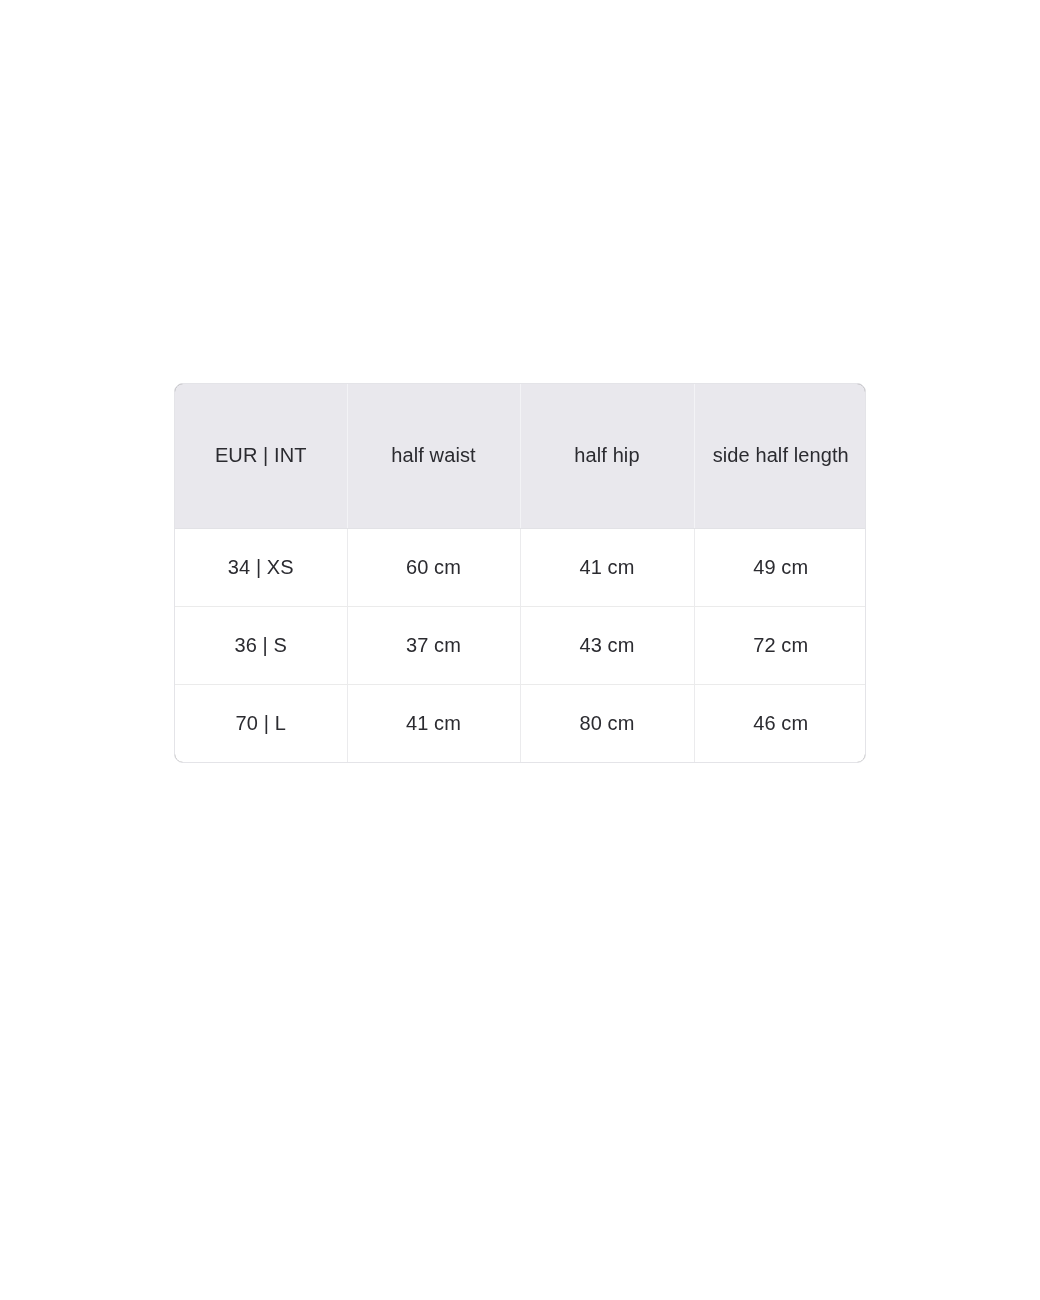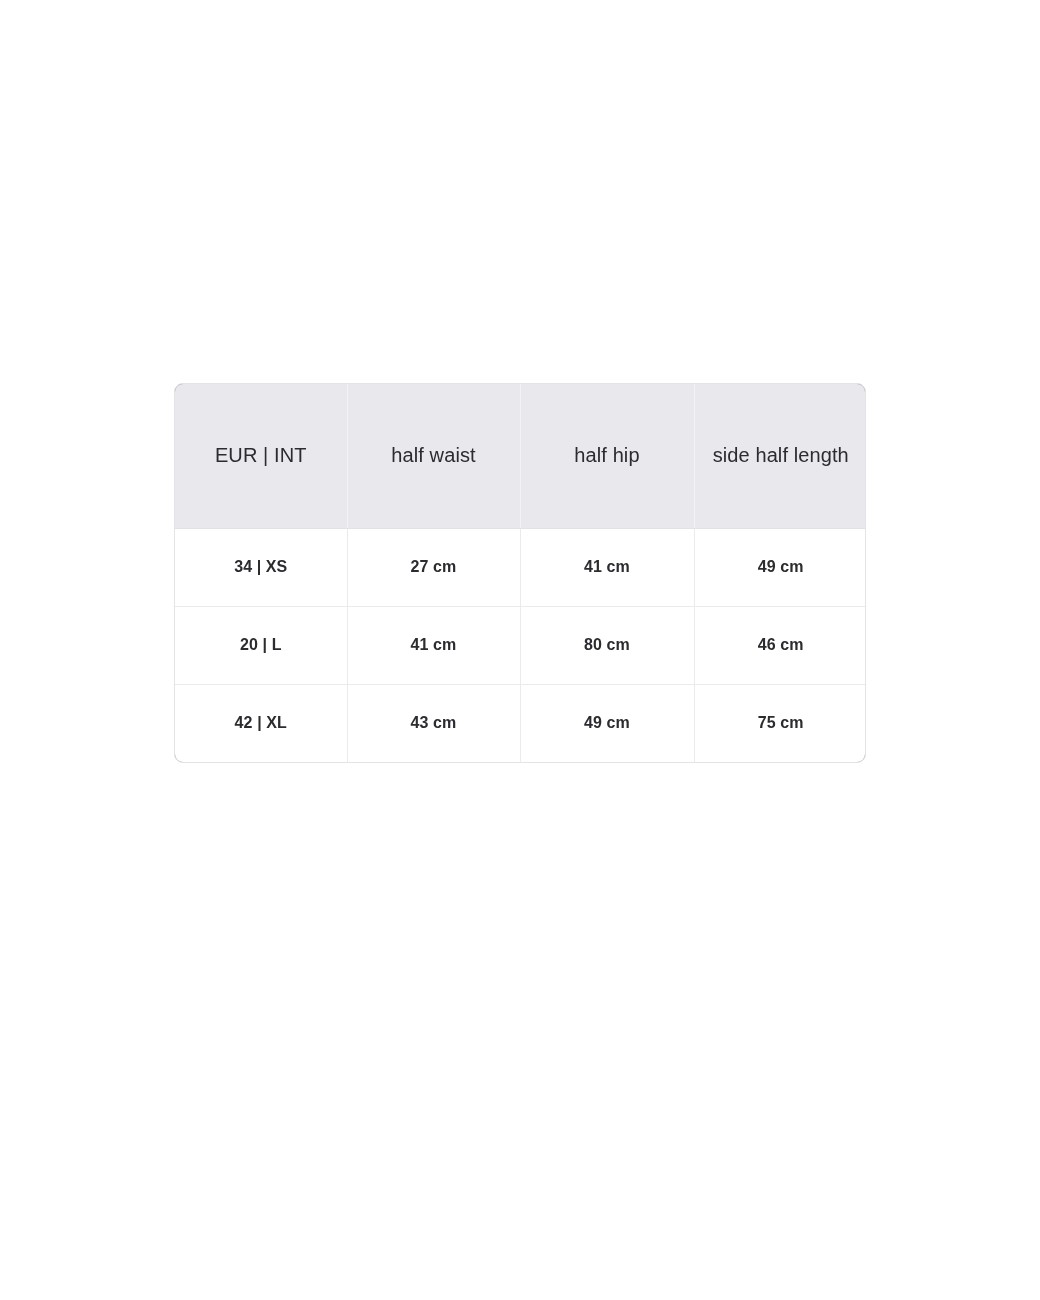--- a/index.html
+++ b/index.html
@@ -60,22 +60,22 @@
     border-bottom: 1px solid #e2e2e6;
     box-sizing: border-box;
     letter-spacing: 0.1px;
   }
   thead th:last-child {
     border-right: none;
   }
 
   tbody td {
     height: 78px;
-    font-weight: 700;
-    font-size: 16px;
+    font-weight: 400;
+    font-size: 20px;
     color: #2b2b30;
     text-align: center;
     vertical-align: middle;
     padding: 0 8px;
     background: #ffffff;
     border-right: 1px solid #ebebed;
     border-bottom: 1px solid #ebebeb;
     box-sizing: border-box;
     letter-spacing: 0.1px;
   }
@@ -103,33 +103,33 @@
         <tr>
           <th>EUR | INT</th>
           <th>half waist</th>
           <th>half hip</th>
           <th>side half length</th>
         </tr>
       </thead>
       <tbody>
         <tr>
           <td>34 | XS</td>
-          <td>27 cm</td>
+          <td>60 cm</td>
           <td>41 cm</td>
           <td>49 cm</td>
         </tr>
         <tr>
-          <td>20 | L</td>
+          <td>36 | S</td>
+          <td>37 cm</td>
+          <td>43 cm</td>
+          <td>72 cm</td>
+        </tr>
+        <tr>
+          <td>70 | L</td>
           <td>41 cm</td>
           <td>80 cm</td>
           <td>46 cm</td>
-        </tr>
-        <tr>
-          <td>42 | XL</td>
-          <td>43 cm</td>
-          <td>49 cm</td>
-          <td>75 cm</td>
         </tr>
       </tbody>
     </table>
   </div>
 
 </div>
 
 </body></html>

